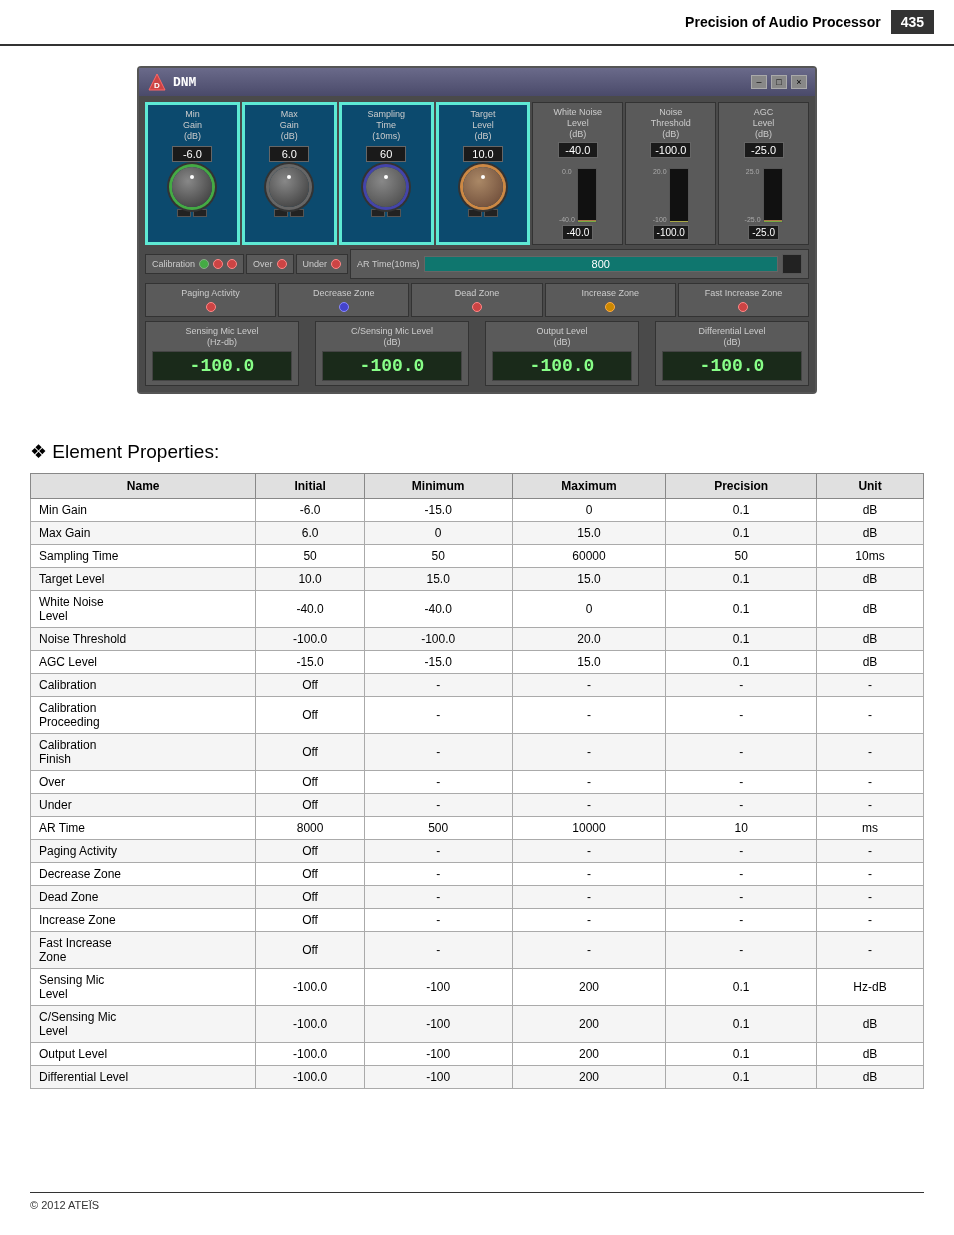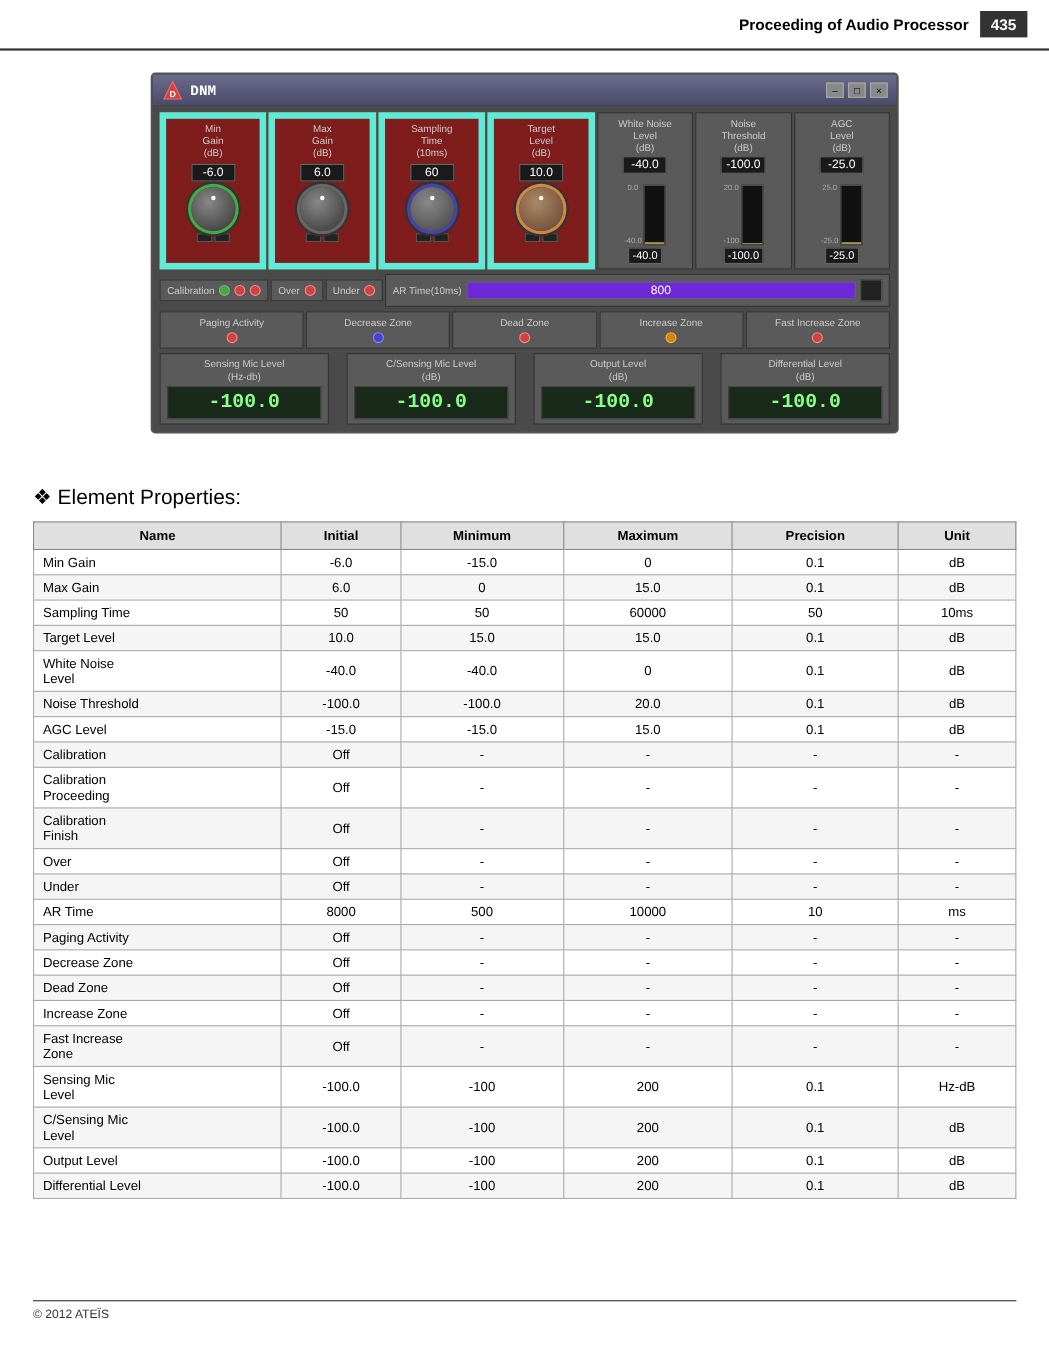--- a/index.html
+++ b/index.html
@@ -86,22 +86,22 @@
       padding: 6px;
     }
 
     .knob-row {
       display: flex;
       gap: 2px;
       margin-bottom: 4px;
     }
 
     .knob-group {
-      background: #7f1d1d;
-      border: 6px solid #5eead4;
+      background: #0c4a6e;
+      border: 3px solid #5eead4;
       padding: 4px;
       text-align: center;
       flex: 1;
     }
     .knob-label {
       color: #ccc;
       font-size: 9px;
       line-height: 1.2;
       margin-bottom: 3px;
     }
@@ -256,21 +256,21 @@
       background: #5a5a5a;
       border: 1px solid #333;
       padding: 4px 6px;
       display: flex;
       align-items: center;
       gap: 4px;
       flex: 1;
     }
     .ar-label { color: #ccc; font-size: 9px; }
     .ar-value {
-      background: #6d28d9;
+      background: #0f766e;
       color: #fff;
       font-size: 11px;
       padding: 1px 6px;
       border: 1px solid #666;
       flex: 1;
       text-align: center;
     }
 
     
     .zone-row {
@@ -348,34 +348,34 @@
     .props-table tr:nth-child(even) td {
       background: #f5f5f5;
     }
     .props-table td:first-child {
       text-align: left;
     }
 
     
     .page-footer {
       position: absolute;
-      bottom: 34px;
+      bottom: 24px;
       left: 30px;
       right: 30px;
       border-top: 1px solid #333;
       padding-top: 6px;
       font-size: 11px;
       color: #333;
     }
   </style>
 </head>
 <body>
 
 <div class="page-header">
-  <span class="page-header-title">Proceeding of Audio Processor</span>
+  <span class="page-header-title">Precision of Audio Processor</span>
   <span class="page-number">435</span>
 </div>
 
 <div style="display:flex; justify-content:center; margin-bottom:16px;">
   <div class="dnm-container">
 
     <div class="dnm-titlebar">
       <div class="dnm-title-left">
 
         <svg class="dnm-logo" viewBox="0 0 20 20">

